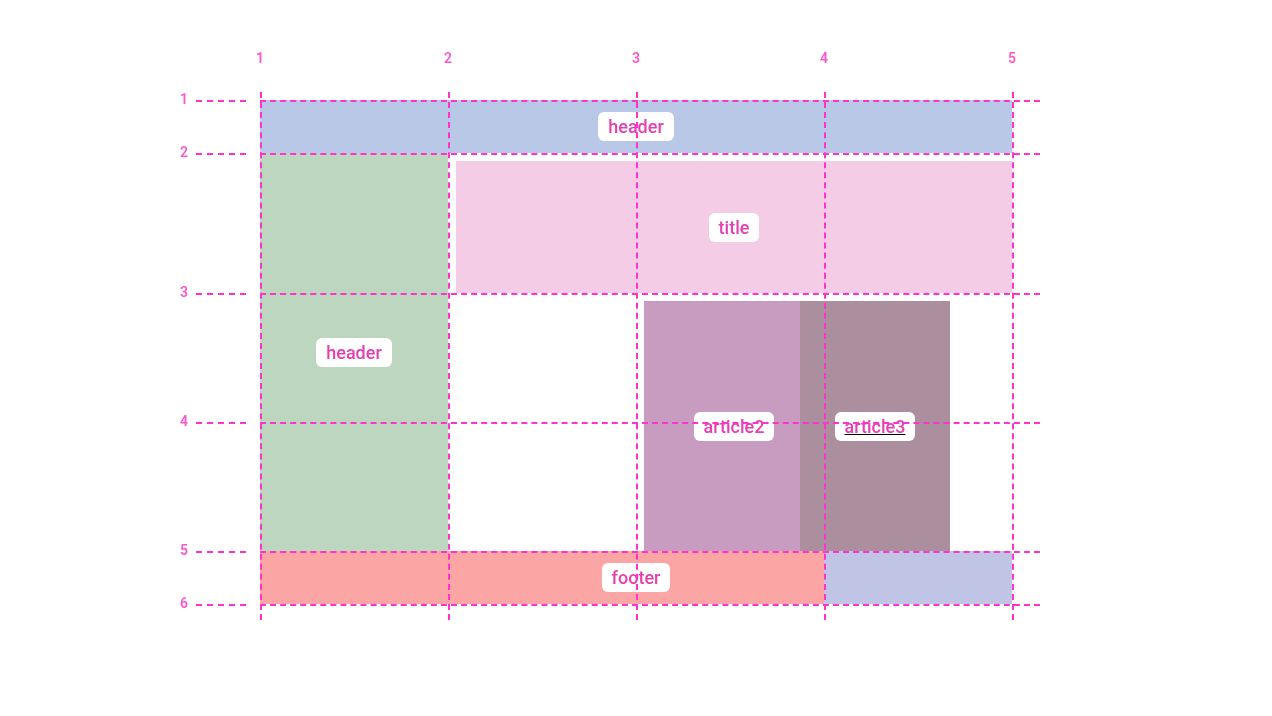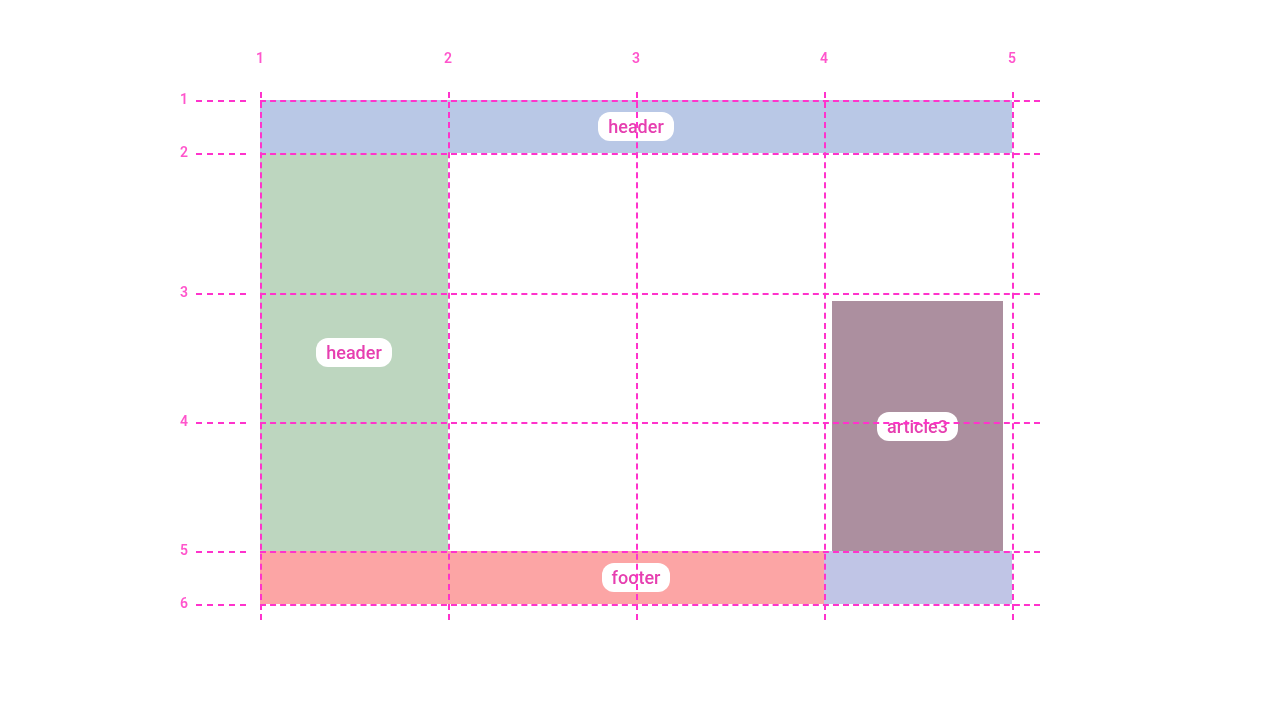--- a/index.html
+++ b/index.html
@@ -35,34 +35,40 @@
     display: flex;
     align-items: center;
     justify-content: center;
   }
   .label {
     background: #ffffff;
     color: #e63fb0;
     font-size: 18px;
     font-weight: 500;
     padding: 4px 10px;
-    border-radius: 12px;
+    border-radius: 6px;
   }
 </style>
 </head>
 <body>
 
 <div class="stage" id="stage">
     <div class="region" style="left: 80px; top: 60px; width: 752px; height: 53px; background: rgb(185, 200, 230); z-index: 1;">
       <span class="label">header</span>
     </div>
     <div class="region" style="left: 80px; top: 113px; width: 188px; height: 398px; background: rgb(189, 214, 191); z-index: 1;">
       <span class="label">header</span>
     </div>
-    <div class="region" style="left: 652px; top: 261px; width: 171px; height: 250px; background: rgb(172, 143, 159); z-index: 1;">
+    <div class="region" style="left: 276px; top: 121px; width: 556px; height: 132px; background: rgb(244, 204, 230); z-index: 1;">
+      <span class="label">title</span>
+    </div>
+    <div class="region" style="left: 464px; top: 261px; width: 180px; height: 250px; background: rgb(200, 155, 192); z-index: 1;">
+      <span class="label">article2</span>
+    </div>
+    <div class="region" style="left: 620px; top: 261px; width: 150px; height: 250px; background: rgb(172, 143, 159); z-index: 1; text-decoration: underline;">
       <span class="label">article3</span>
     </div>
     <div class="region" style="left: 80px; top: 511px; width: 752px; height: 53px; background: #fca5a5; z-index: 1;">
       <span class="label">footer</span>
     </div>
     <div class="region" style="left: 644px; top: 511px; width: 188px; height: 53px; background: rgb(192, 197, 230); z-index: 2;"></div>
     <div class="dash h" style="left: 16px; top: 60px; width: 50px; z-index: 5;"></div>
     <div class="dash h" style="left: 80px; top: 60px; width: 780px; z-index: 5;"></div>
     <div class="line-number" style="left: 0px; top: 51px;">1</div>
     <div class="dash h" style="left: 16px; top: 113px; width: 50px; z-index: 5;"></div>

